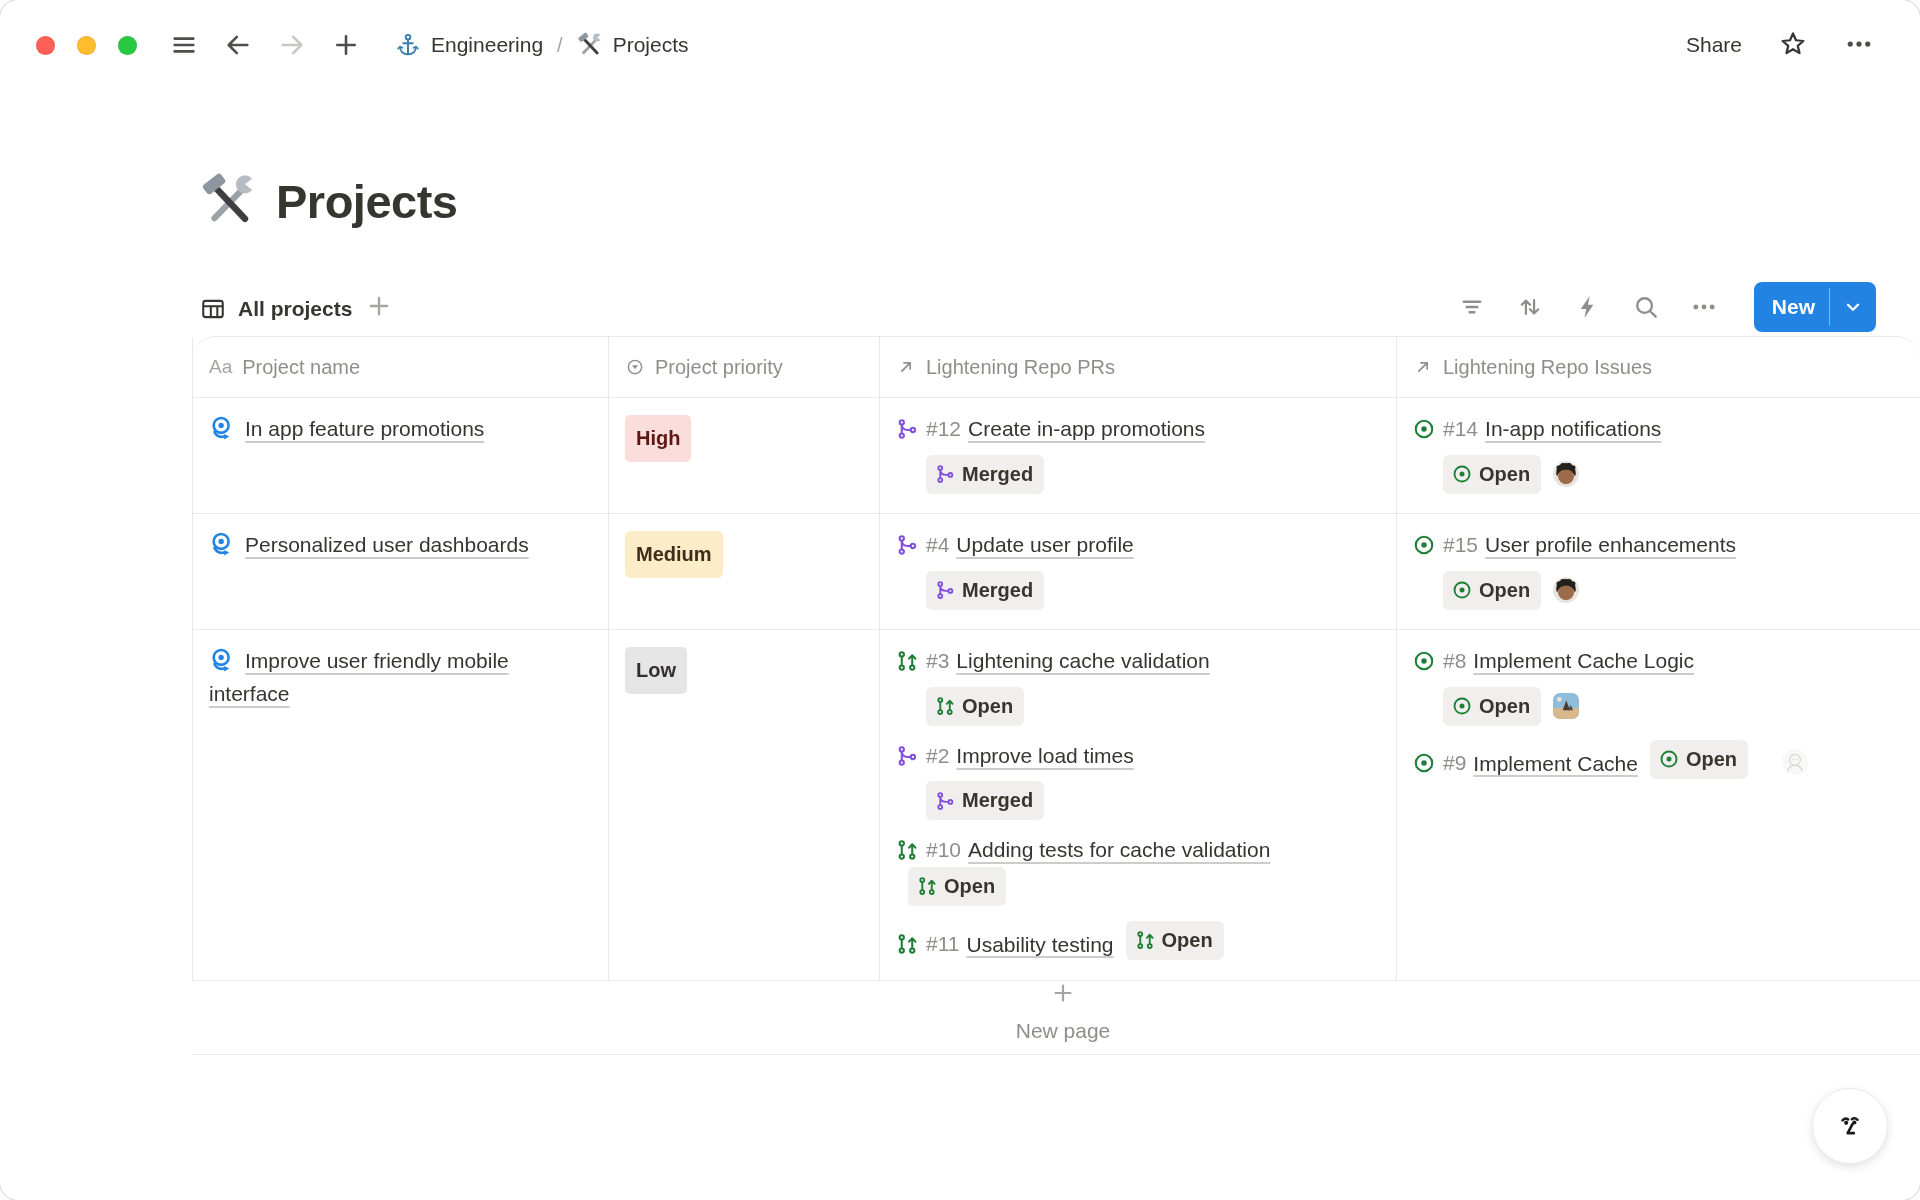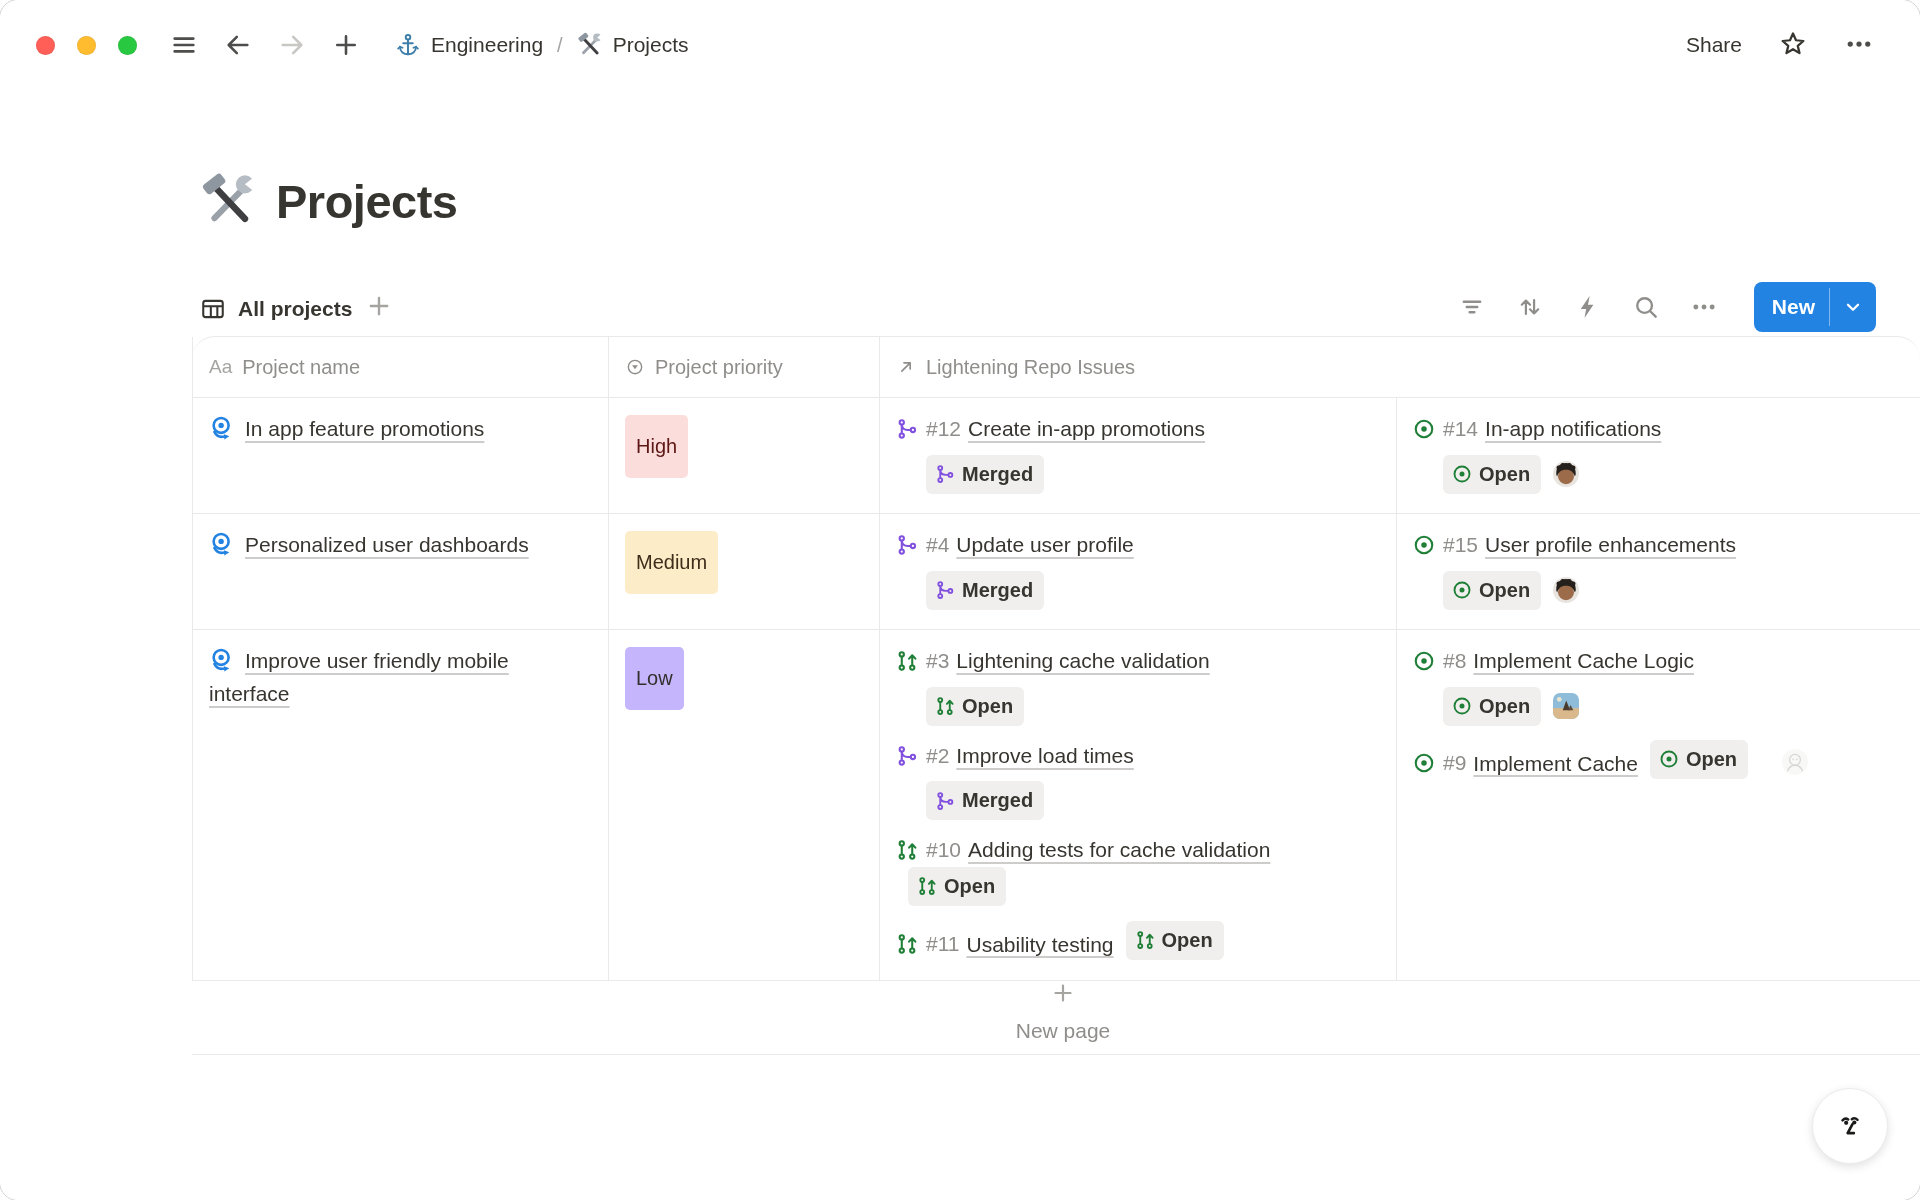--- a/index.html
+++ b/index.html
@@ -56,21 +56,21 @@
   .aa-glyph { font-size:19px; color:#A5A4A1; }
   .cell { padding:15px 18px 14px 16px; border-right:1px solid #E9E9E7; font-size:21px; line-height:1.55; cursor:pointer; }
   .cell:first-child { border-left:1px solid #E9E9E7; }
   .cell:last-child { border-right:none; }
   .trow:nth-child(1) .cell, .trow:nth-child(2) .cell { min-height:115px; }
   .trow:nth-child(3) .cell { min-height:350px; }
   .proj-link { font-weight:500; color:#37352F; text-decoration:underline;
                text-decoration-color:rgba(55,53,47,.25); text-decoration-thickness:1.5px; text-underline-offset:5px; }
   .proj-ico { width:26px; height:26px; display:inline-flex; vertical-align:-5px; margin-right:10px; }
   .proj-ico svg{ width:100%; height:100%; }
-  .prio-pill { display:inline-block; font-size:20px; padding:16px 11px; border-radius:5px; margin-top:2px; }
+  .prio-pill { display:inline-block; font-size:20px; padding:8px 11px; border-radius:5px; margin-top:2px;font-weight:bold; }
   .mention { margin-bottom:14px; }
   .mention:last-child { margin-bottom:0; }
   .m-ico { width:22px; height:22px; display:inline-flex; vertical-align:-4px; }
   .m-ico svg { width:100%; height:100%; }
   .m-num { color:#8F8E8B; margin:0 7px 0 8px; }
   .m-title { color:#37352F; font-weight:500; text-decoration:underline;
              text-decoration-color:rgba(55,53,47,.25); text-decoration-thickness:1.5px; text-underline-offset:5px; cursor:pointer; }
   .status-pill { display:inline-flex; align-items:center; gap:7px; background:#F0EFED; border-radius:6px;
                  padding:4px 11px 4px 9px; font-size:20px; font-weight:600; color:#37352F; cursor:pointer; white-space:nowrap; }
   .status-pill .m-ico { width:20px; height:20px; vertical-align:-3px; }
@@ -268,20 +268,28 @@
             </svg>
           </span>
           <span>Project priority</span>
         </div>
         <div class="hcell">
           <span class="icon i20">
             <svg viewBox="0 0 24 24" fill="none" stroke="currentColor" stroke-width="2" stroke-linecap="round" stroke-linejoin="round">
               <path d="M7 17L17 7M9.5 7H17v7.5"></path>
             </svg>
           </span>
+          <span>Lightening Repo PRs</span>
+        </div>
+        <div class="hcell">
+          <span class="icon i20">
+            <svg viewBox="0 0 24 24" fill="none" stroke="currentColor" stroke-width="2" stroke-linecap="round" stroke-linejoin="round">
+              <path d="M7 17L17 7M9.5 7H17v7.5"></path>
+            </svg>
+          </span>
           <span>Lightening Repo Issues</span>
         </div>
       </div>
     <div>
         <div class="trow">
           <div class="cell"><span class="proj-ico">
               <svg viewBox="0 0 24 24">
                 <circle cx="11.2" cy="9.6" r="6.9" fill="none" stroke="#2383E2" stroke-width="2.4"></circle>
                 <circle cx="11.2" cy="9.6" r="2.5" fill="#2383E2"></circle>
                 <path d="M5 15.6c1.9 3.8 5.5 5.2 9.2 4.2" fill="none" stroke="#2383E2" stroke-width="2.4" stroke-linecap="round"></path>
@@ -393,21 +401,21 @@
         </div>
         <div class="trow">
           <div class="cell"><span class="proj-ico">
               <svg viewBox="0 0 24 24">
                 <circle cx="11.2" cy="9.6" r="6.9" fill="none" stroke="#2383E2" stroke-width="2.4"></circle>
                 <circle cx="11.2" cy="9.6" r="2.5" fill="#2383E2"></circle>
                 <path d="M5 15.6c1.9 3.8 5.5 5.2 9.2 4.2" fill="none" stroke="#2383E2" stroke-width="2.4" stroke-linecap="round"></path>
                 <path d="M14.2 22.6l4.6-2.9-5-2z" fill="#2383E2"></path>
               </svg>
             </span><span class="proj-link">Improve user friendly mobile interface</span></div>
-          <div class="cell"><span class="prio-pill" style="background:#c4b5fd;color:#32302C">Low</span></div>
+          <div class="cell"><span class="prio-pill" style="background:#e5e5e5;color:#32302C">Low</span></div>
           <div class="cell">
             <div class="mention"><span class="m-ico" style="color:#1F7F37">
                 <svg viewBox="0 0 16 16" fill="none" stroke="currentColor" stroke-width="1.5" stroke-linecap="round" stroke-linejoin="round">
                   <circle cx="4.2" cy="3.2" r="1.55"></circle>
                   <circle cx="4.2" cy="12.8" r="1.55"></circle>
                   <path d="M4.2 4.9v6.2"></path>
                   <circle cx="11.8" cy="12.8" r="1.55"></circle>
                   <path d="M11.8 11.1V4.4M9.5 6.3l2.3-2.5 2.3 2.5"></path>
                 </svg>
               </span><span class="m-num">#3</span><span class="m-title">Lightening cache validation</span><div class="pill-row">

